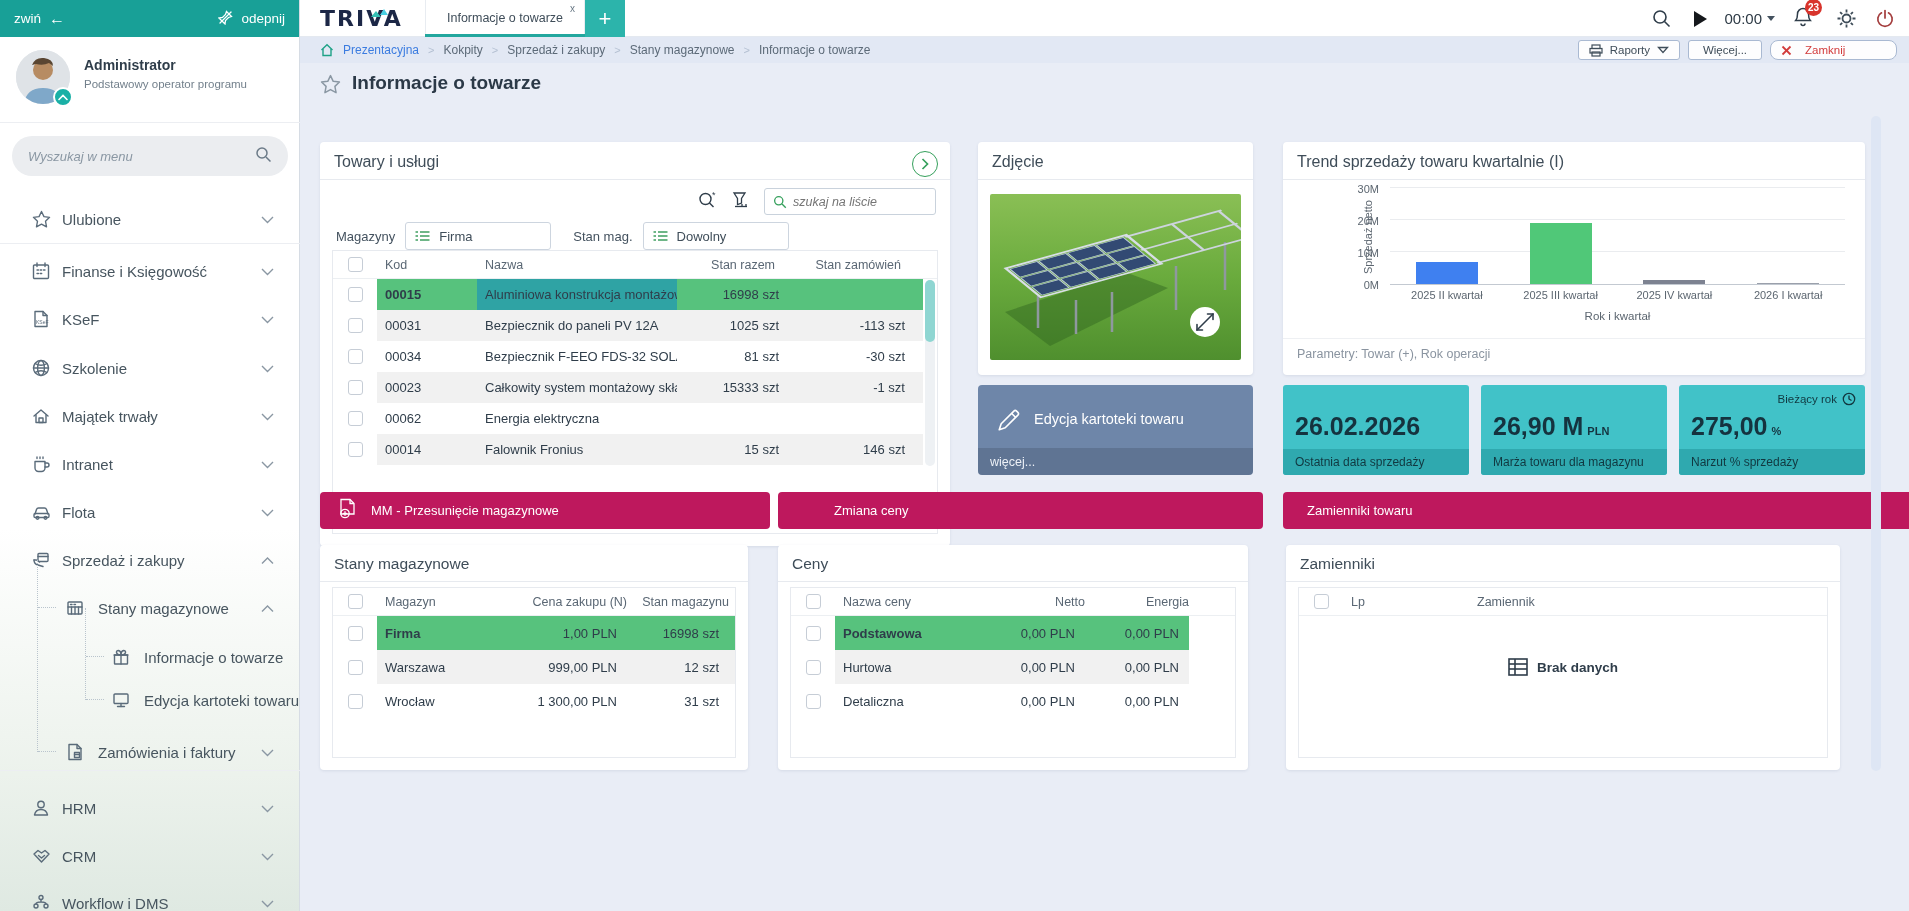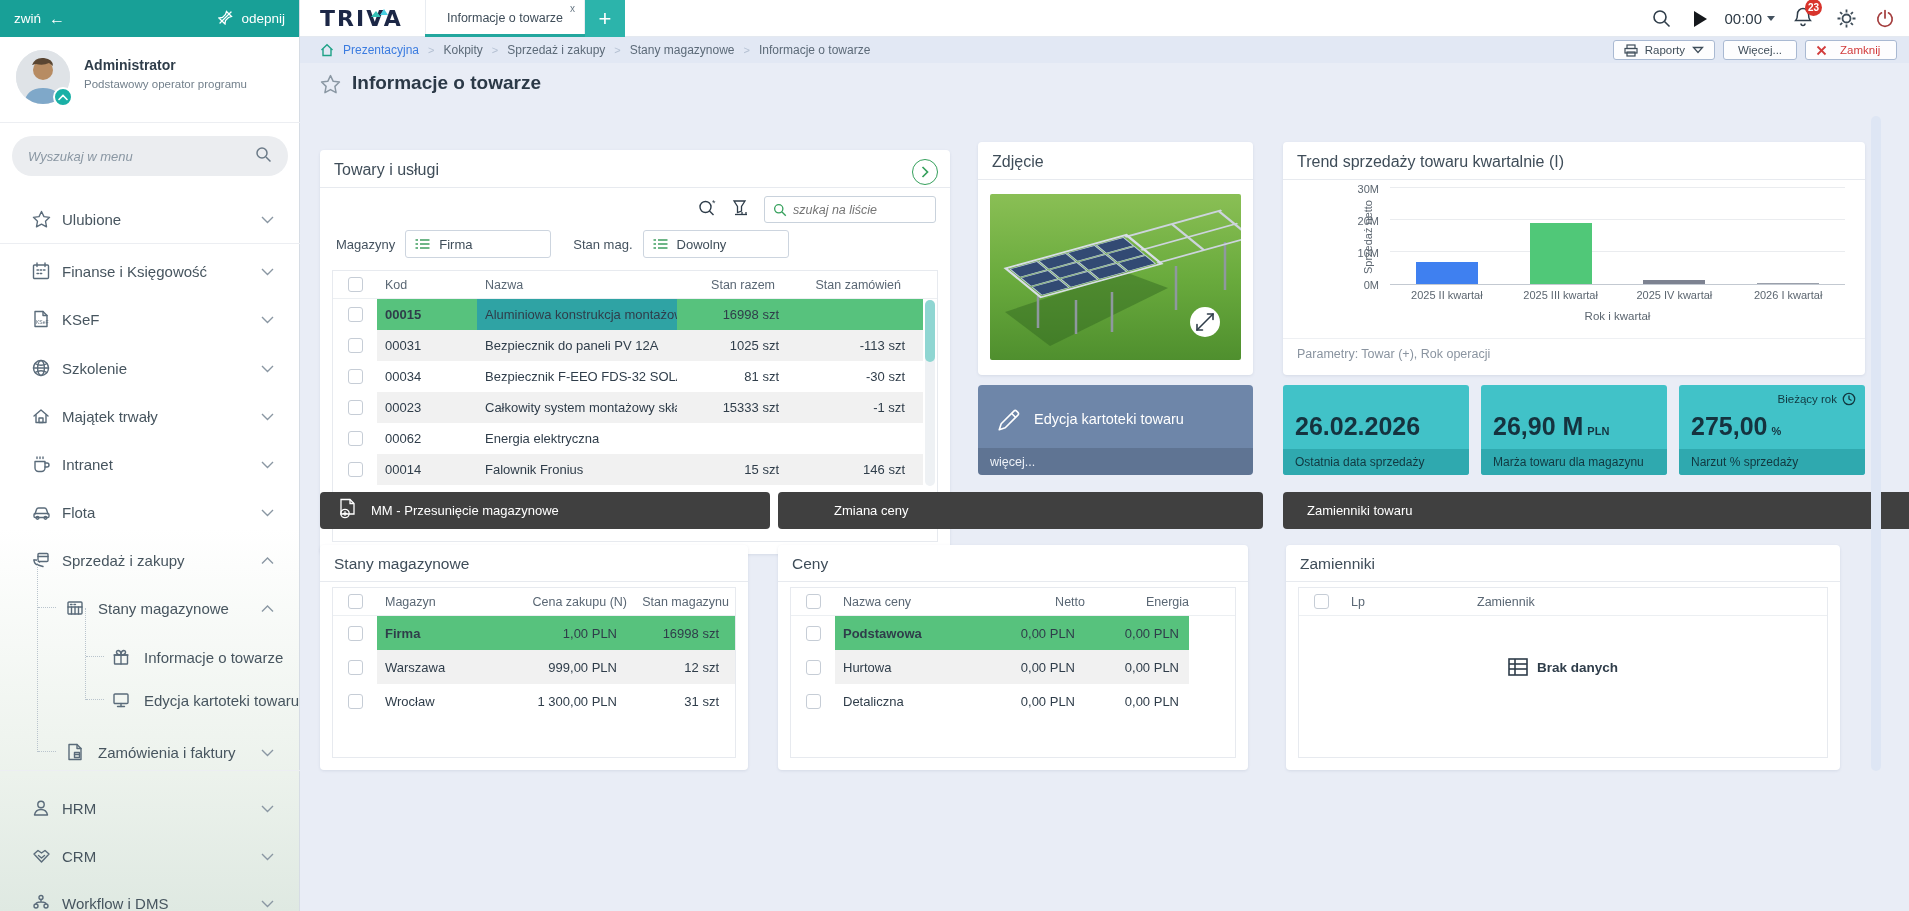--- a/index.html
+++ b/index.html
@@ -64,28 +64,28 @@
   .thead { display:grid; align-items:center; height:28px; font-size:12.5px; color:#5a6774; }
   .trow { display:grid; align-items:stretch; cursor:pointer; }
   .cbcell { display:flex; align-items:center; justify-content:center; background:#fff; }
   .band { display:grid; align-items:center; font-size:13px; color:#2f3d4a; }
   .cell { padding-left:8px; white-space:nowrap; overflow:hidden; }
   .cell.num { text-align:right; padding-right:10px; padding-left:0; }
   .rows .trow:nth-of-type(even) .band { background:#f1f1f1; }
   .rows .trow.selected .band { background:#57c27d; }
 
   
-  .p-towary { left:320px; top:142px; width:630px; height:404px;margin-top:8px; }
+  .p-towary { left:320px; top:142px; width:630px; height:404px; }
   .circle-btn { position:absolute; right:12px; top:9px; width:26px; height:26px; border-radius:50%; border:1.6px solid #35a05c; display:flex; align-items:center; justify-content:center; cursor:pointer; }
   .tw-toolbar { position:absolute; top:46px; right:14px; display:flex; align-items:center; gap:14px; }
   .searchbox { width:172px; height:27px; border:1px solid #c9d2dc; border-radius:3px; display:flex; align-items:center; gap:6px; padding:0 8px; background:#fff; }
   .searchbox input { flex:1; border:none; outline:none; font-style:italic; font-size:12.5px; color:#5f6c78; width:100%; font-family:"Liberation Sans", sans-serif; background:transparent; }
   .tw-filters { position:absolute; top:80px; left:16px; display:flex; align-items:center; gap:10px; font-size:13px; color:#44525f; }
   .selbox { width:146px; height:28px; border:1px solid #cdd5df; border-radius:3px; background:#fff; display:flex; align-items:center; gap:9px; padding:0 9px; font-size:13px; color:#3f4d59; cursor:pointer; }
-  .tw-table { top:120px; bottom:12px; }
+  .tw-table { top:108px; bottom:12px; }
   .tw-grid { grid-template-columns:44px 100px 200px 112px 126px; }
   .tw-table .trow { height:31px; }
   .tw-table .band { grid-template-columns:100px 200px 112px 126px; }
   .p-towary .trow.selected .nazwa { background:#2fa3a4; }
   .tw-scroll { position:absolute; right:2px; top:29px; width:10px; height:186px; background:#eef1f4; border-radius:5px; }
   .tw-thumb { position:absolute; left:0; top:0; width:10px; height:62px; background:#8fd6d2; border-radius:5px; cursor:grab; }
 
   
   .p-foto { left:978px; top:142px; width:275px; height:233px; }
   .foto-img { position:absolute; left:12px; top:52px; width:251px; height:166px; border-radius:2px; overflow:hidden; cursor:pointer; }
@@ -109,21 +109,21 @@
   .edit-btn { position:absolute; left:978px; top:385px; width:275px; height:90px; background:#6e86a9; border-radius:4px; cursor:pointer; overflow:hidden; }
   .edit-btn .lbl { position:absolute; left:56px; top:26px; font-size:14.5px; color:#fff; }
   .edit-btn .foot { position:absolute; left:0; bottom:0; width:100%; height:27px; background:rgba(0,0,0,.13); color:#edf1f7; font-size:12.5px; display:flex; align-items:center; padding-left:12px; }
   .kpi { position:absolute; top:385px; width:186px; height:90px; background:#41c2c8; border-radius:3px; overflow:hidden; cursor:pointer; }
   .kpi .val { position:absolute; left:12px; top:27px; font-size:25px; font-weight:600; color:#15333f; white-space:nowrap; }
   .kpi .unit { font-size:11px; font-weight:700; margin-left:4px; }
   .kpi .foot { position:absolute; bottom:0; width:100%; height:26px; background:#2fa9af; font-size:12px; color:#113840; display:flex; align-items:center; padding-left:12px; }
   .kpi .badge { position:absolute; right:9px; top:7px; font-size:11.5px; color:#113840; display:flex; align-items:center; gap:5px; }
 
   
-  .slatebtn { position:absolute; top:492px; height:37px; background:#404040; border-radius:4px; color:#fff; font-size:13px; display:flex; align-items:center; cursor:pointer; }
+  .slatebtn { position:absolute; top:492px; height:37px; background:#be185d; border-radius:4px; color:#fff; font-size:13px; display:flex; align-items:center; cursor:pointer; }
 
   
   .p-stany { left:320px; top:545px; width:428px; height:225px; }
   .p-ceny  { left:778px; top:545px; width:470px; height:225px; }
   .p-zam   { left:1286px; top:545px; width:554px; height:225px; }
   .bt-table { top:42px; bottom:12px; }
   .bt-table .trow { height:34px; }
   .st-grid { grid-template-columns:44px 1fr; }
   .st-head { grid-template-columns:44px 116px 134px 102px; }
   .st-band { grid-template-columns:116px 134px 102px; }
@@ -490,21 +490,21 @@
             <rect x="3" y="8" width="8" height="4"></rect>
           </svg>
         <span>Raporty</span>
         <svg width="12" height="8" viewBox="0 0 12 8" style="stroke:#3f4d59;fill:none;stroke-width:1.3;">
             <polygon points="1.5,1.5 10.5,1.5 6,6.5"></polygon>
           </svg>
       </div>
       <div class="abtn" style="width:74px; justify-content:center;">
         <span>Więcej...</span>
       </div>
-      <div class="abtn danger" style="width:92px;">
+      <div class="abtn danger" style="width:127px;border-radius:8px;">
         <svg width="11" height="11" viewBox="0 0 11 11" style="stroke:#d23b3b;stroke-width:1.8;">
             <line x1="1.5" y1="1.5" x2="9.5" y2="9.5"></line>
             <line x1="9.5" y1="1.5" x2="1.5" y2="9.5"></line>
           </svg>
         <span style="margin-left:6px;">Zamknij</span>
       </div>
     </div>
   </div>
 
   <span class="title-star">

